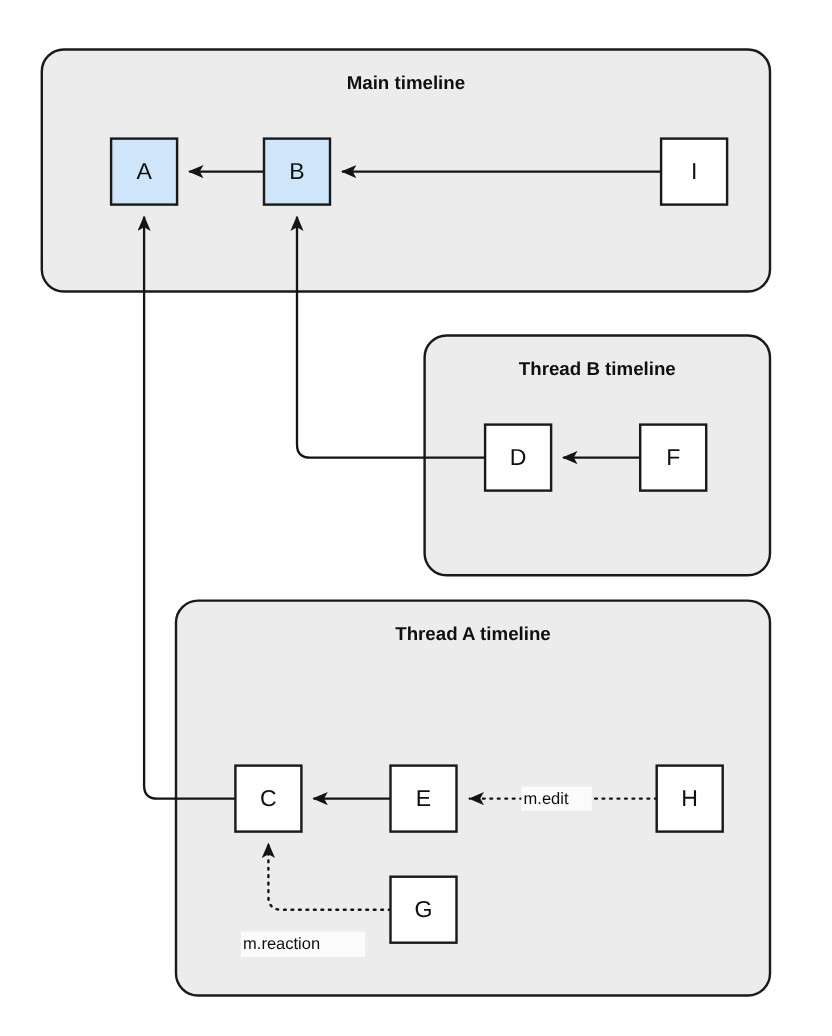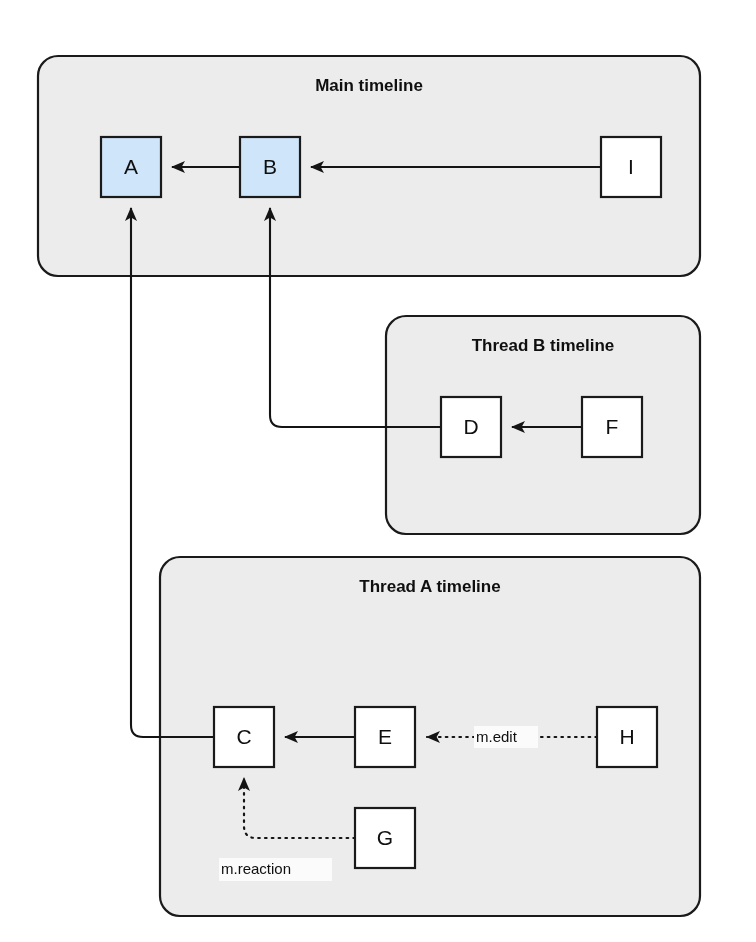--- a/index.html
+++ b/index.html
@@ -9,21 +9,21 @@
   }
   body {
     width: 756px;
     height: 942px;
     font-family: "Liberation Sans", sans-serif;
     position: relative;
     overflow: hidden;
   }
   #diagram-root {
     position: absolute;
-    top: 16px;
+    top: 5px;
     left: 0;
     width: 756px;
     height: 777px;
     text-decoration: underline;
   }
   svg.diagram {
     display: block;
     width: 756px;
     height: 942px;
   }

